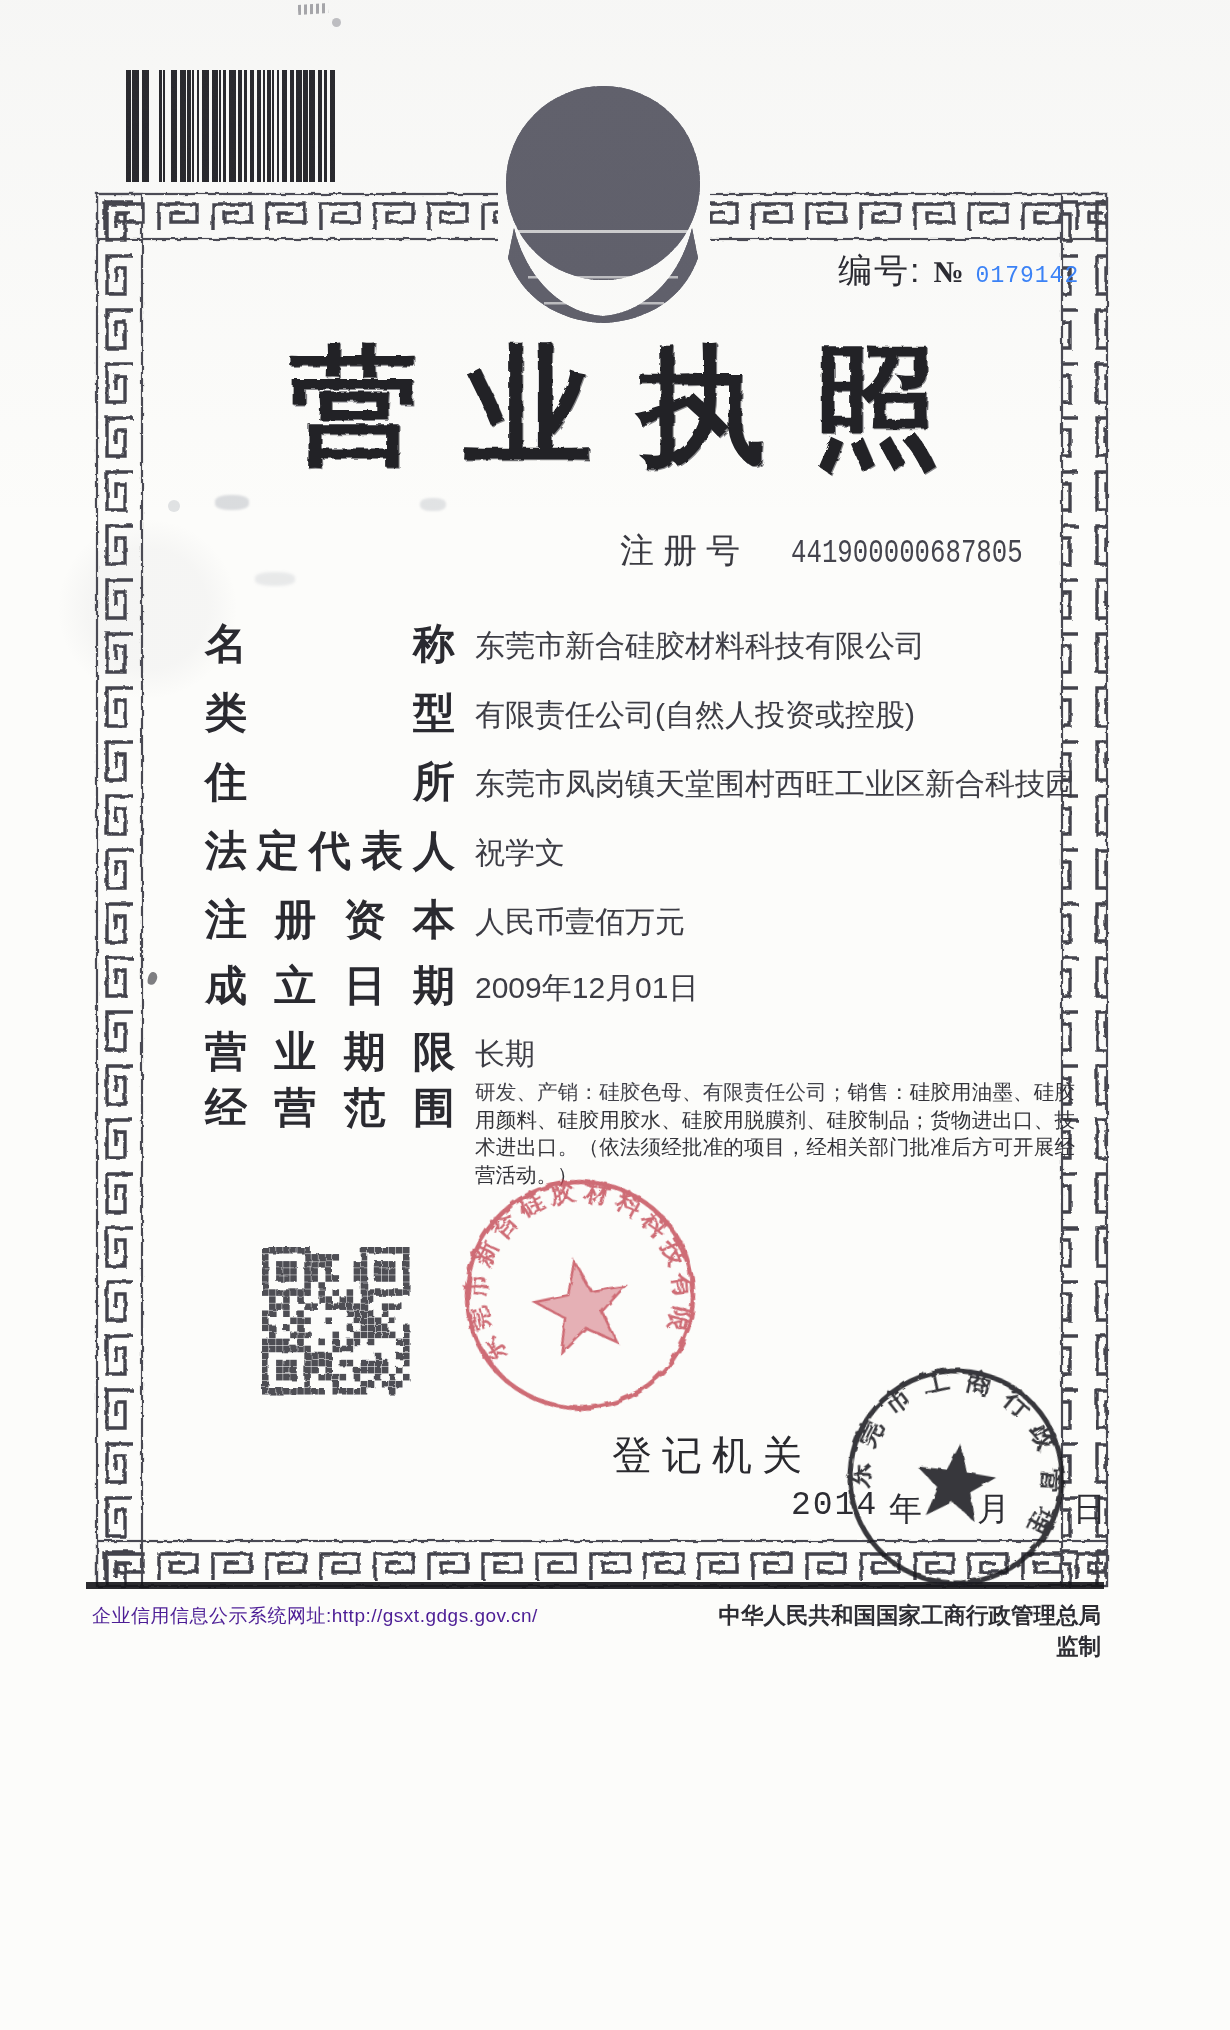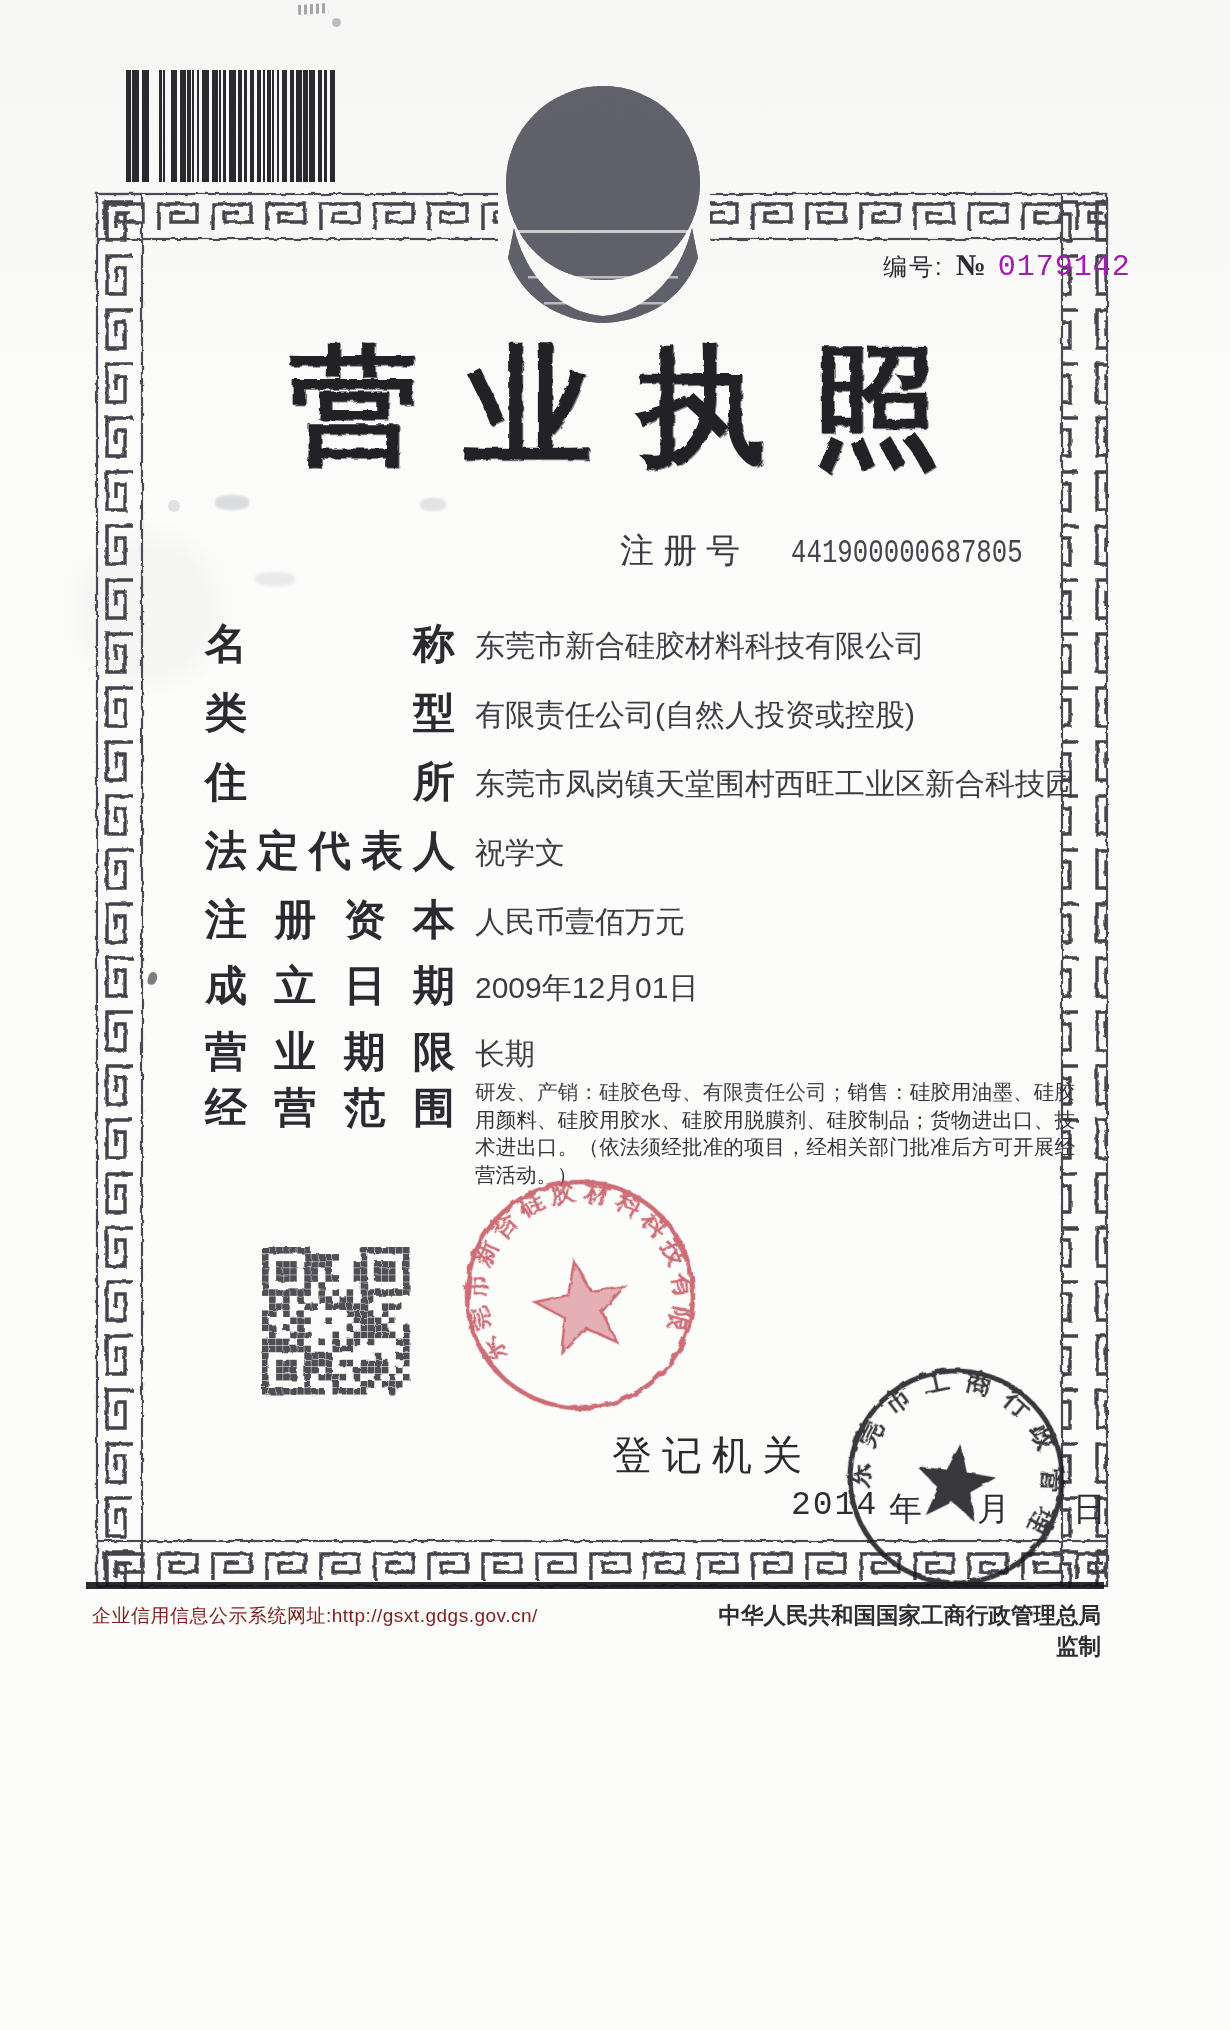--- a/index.html
+++ b/index.html
@@ -7,23 +7,23 @@
     position:relative;width:1230px;height:2030px;margin:0 auto;
     background:#fcfcfa;overflow:hidden;
     font-family:"Liberation Sans",sans-serif;color:#2e2e35;
   }
   .wash{position:absolute;inset:0;pointer-events:none;
     background:linear-gradient(180deg,rgba(140,140,152,.05),rgba(140,140,152,0) 26%),
                radial-gradient(circle at 12% 30%,rgba(120,120,132,.05) 0 60px,transparent 90px);}
   .art{position:absolute;left:0;top:0;}
   
   .serial{position:absolute;left:838px;top:248px;display:flex;align-items:baseline;gap:12px;color:#2c2c33;}
-  .serial .lbl{font-size:24px;letter-spacing:2px;margin-left:45px;}
+  .serial .lbl{font-size:34px;letter-spacing:2px;}
   .serial .nosym{font-family:"Liberation Serif",serif;font-weight:bold;font-size:30px;}
-  .serial .num{font-family:"Liberation Mono",monospace;font-size:30px;letter-spacing:1px;color:#a21caf;}
+  .serial .num{font-family:"Liberation Mono",monospace;font-size:23px;letter-spacing:1px;color:#3b82f6;}
   
   .title{position:absolute;left:0;top:336px;width:1230px;margin:0;text-align:center;
     font-size:128px;line-height:140px;font-weight:800;color:#232328;
     letter-spacing:46px;text-indent:46px;filter:url(#fRough);
     text-shadow:1px 1px 0 rgba(40,40,46,.55);}
   
   .regno{position:absolute;left:620px;top:528px;display:flex;align-items:baseline;gap:42px;}
   .regno .lbl{font-size:34px;letter-spacing:9px;color:#3a3a41;font-weight:400;}
   .regno .num{font-family:"Liberation Mono",monospace;font-size:33px;color:#44444d;
     transform:scaleX(.78);transform-origin:left bottom;letter-spacing:0;}
@@ -39,21 +39,21 @@
   .scope .p2{font-weight:400;color:#333339;}
   
   .registry-label{position:absolute;left:612px;top:1428px;font-size:40px;font-weight:400;
     letter-spacing:10px;color:#2a2a2f;}
   .dseg{position:absolute;top:1487px;font-size:33px;color:#2d2d33;margin-left:39px;}
   .dseg.y{left:752px;font-family:"Liberation Mono",monospace;letter-spacing:2px;}
   .dseg.u1{left:850px;}
   .dseg.u2{left:938px;}
   .dseg.u3{left:1034px;}
   
-  .foot-left{position:absolute;left:92px;top:1603px;font-size:19px;color:#7f1d1d;letter-spacing:.5px;text-align:center;}
+  .foot-left{position:absolute;left:92px;top:1603px;font-size:19px;color:#4c1d95;letter-spacing:.5px;text-align:center;}
   .foot-right{position:absolute;left:711px;top:1600px;width:390px;text-align:right;
     font-size:22.5px;font-weight:700;color:#2d2d33;}
   
   .sealsvg{position:absolute;pointer-events:none;}
   
   .artifact{position:absolute;pointer-events:none;}
   .m1{left:298px;top:4px;width:30px;height:10px;opacity:.5;transform:rotate(-4deg);
       background:repeating-linear-gradient(90deg,#55555e 0 3px,transparent 3px 6px);}
   .m2{left:332px;top:18px;width:9px;height:9px;border-radius:50%;background:#6a6a74;opacity:.4;}
   .m3{left:215px;top:495px;width:34px;height:15px;border-radius:40%;background:#8d93a0;opacity:.3;filter:blur(1px);}

